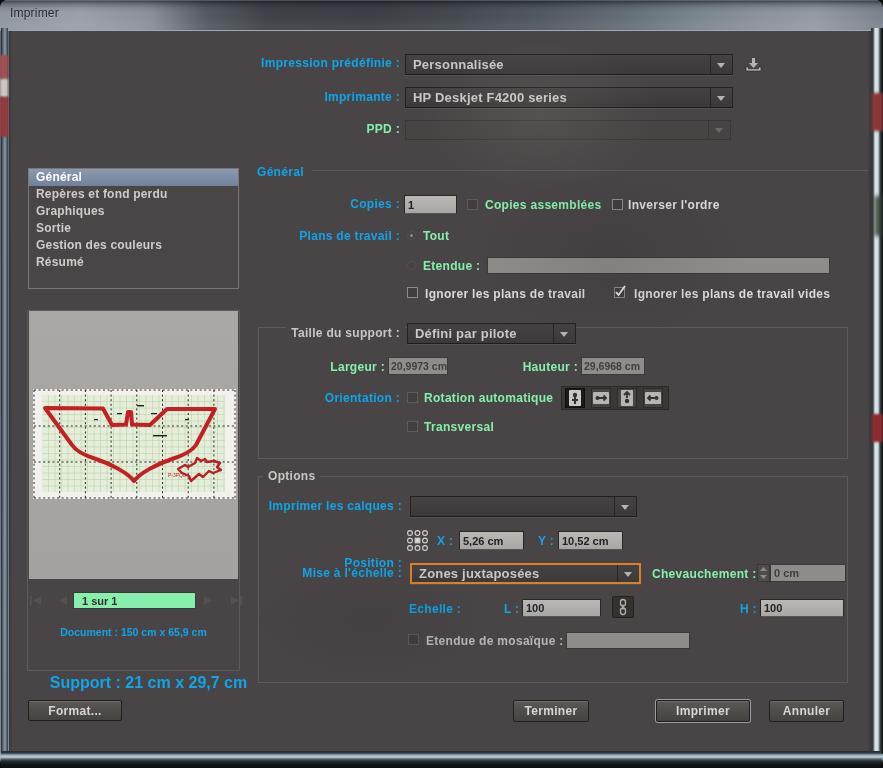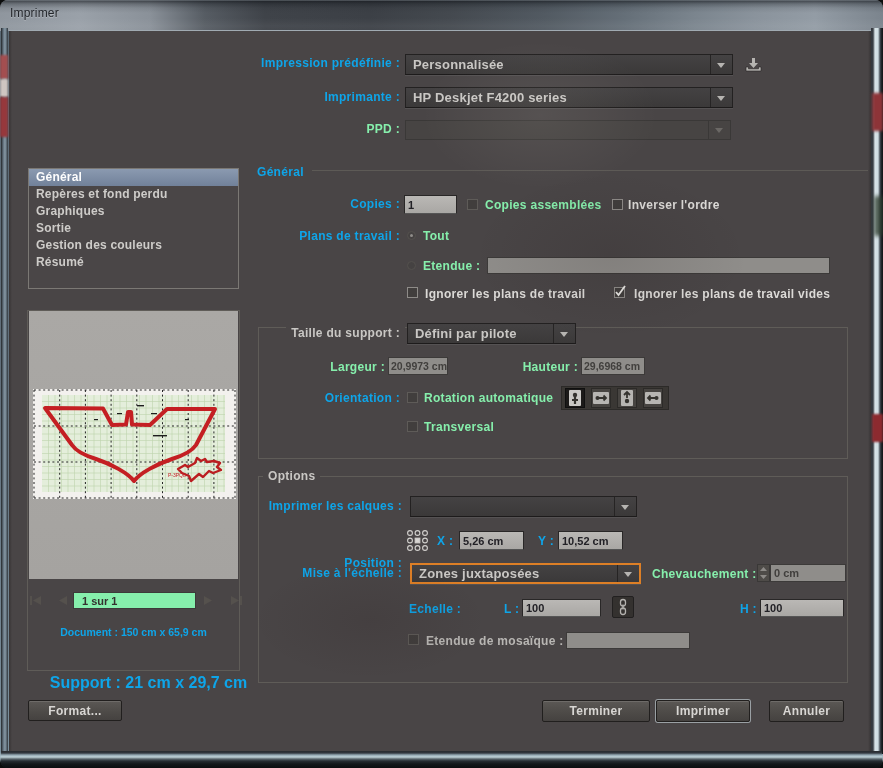--- a/index.html
+++ b/index.html
@@ -255,21 +255,21 @@
       <path d="M203 3 L211 7.5 L203 12 Z"></path>
           <rect x="212" y="3" width="2" height="9"></rect>
     </g>
   </svg>
   <div class="fld dis" style="left:73px;top:592px;width:123px;height:17px;padding-left:8px;background:#86efac;color:#34322f;">1 sur 1</div>
 
   <div class="lb" style="left:27px;top:623px;width:213px;text-align:center;font-size:10.5px;letter-spacing:0;">Document : 150 cm x 65,9 cm</div>
   <div class="lb" style="left:27px;top:642px;width:243px;text-align:center;font-size:16px;letter-spacing:0;margin-top:32px;">Support : 21 cm x 29,7 cm</div>
 
   <div class="btn" style="left:28px;top:700px;width:94px;height:21px;">Format...</div>
-  <div class="btn" style="left:542px;top:700px;width:108px;height:22px;">Terminer</div>
+  <div class="btn" style="left:513px;top:700px;width:76px;height:22px;">Terminer</div>
   <div class="btn def" style="left:656px;top:700px;width:94px;height:22px;">Imprimer</div>
   <div class="btn" style="left:769px;top:700px;width:75px;height:22px;">Annuler</div>
   </div>
   <div id="wm" style="position:absolute;inset:0;pointer-events:none;">
     <div style="position:absolute;left:0px;top:55px;width:8px;height:24px;background:#a34e50;filter:blur(1px);"></div>
     <div style="position:absolute;left:0px;top:79px;width:8px;height:18px;background:#cfc6c1;filter:blur(1px);"></div>
     <div style="position:absolute;left:0px;top:97px;width:8px;height:40px;background:#96383c;filter:blur(1px);"></div>
     <div style="position:absolute;left:872px;top:93px;width:11px;height:38px;background:#8d3438;filter:blur(1.5px);"></div>
     <div style="position:absolute;left:872px;top:414px;width:11px;height:28px;background:#8c2a2f;filter:blur(1px);"></div>
     <div style="position:absolute;left:874px;top:196px;width:9px;height:40px;background:#2e3d2e;filter:blur(2px);opacity:.8;"></div>

